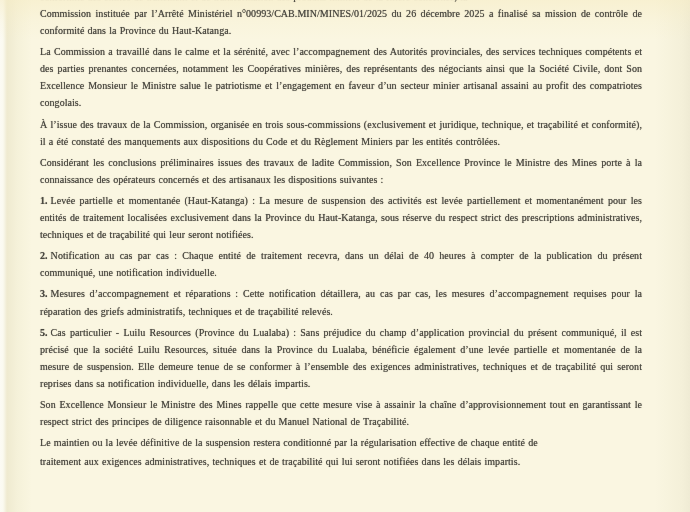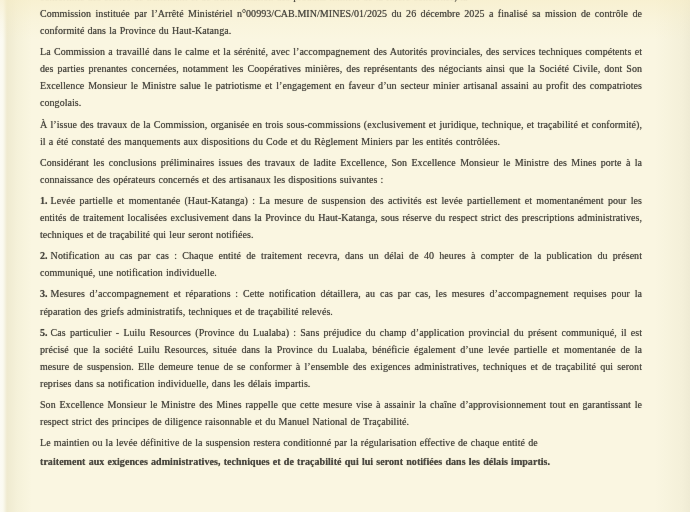--- a/index.html
+++ b/index.html
@@ -22,39 +22,39 @@
     text-align:justify;
     letter-spacing:.05px;
     word-spacing:.6px;
     text-shadow:0 0 .7px rgba(75,73,65,.85);
   }
   .para{margin:0 0 4px 0;}
   .lead{font-weight:bold;}
   .lead:not(:empty){padding-right:3px;}
   .clip-top{height:5px;overflow:hidden;margin:0;}
   .clip-top .inner{display:block;margin-top:-12px;white-space:nowrap;}
-  .clip-bottom{margin:-2px 0 0 0;white-space:nowrap;overflow:hidden;font-weight:bold;}
+  .clip-bottom{margin:-2px 0 0 0;white-space:nowrap;overflow:hidden;}
 </style>
 </head>
 <body>
 
 <div class="scan">
   <div class="content">
 
     <div class="clip-top">
       <span class="inner">conformité des entités de traitement et de transformation des produits miniers de la filière concernée, la</span>
     </div>
 
     <p class="para"><b class="lead"></b><span>Commission instituée par l’Arrêté Ministériel n°00993/CAB.MIN/MINES/01/2025 du 26 décembre 2025 a finalisé sa mission de contrôle de conformité dans la Province du Haut-Katanga.</span></p>
 
     <p class="para"><b class="lead"></b><span>La Commission a travaillé dans le calme et la sérénité, avec l’accompagnement des Autorités provinciales, des services techniques compétents et des parties prenantes concernées, notamment les Coopératives minières, des représentants des négociants ainsi que la Société Civile, dont Son Excellence Monsieur le Ministre salue le patriotisme et l’engagement en faveur d’un secteur minier artisanal assaini au profit des compatriotes congolais.</span></p>
 
     <p class="para"><b class="lead"></b><span>À l’issue des travaux de la Commission, organisée en trois sous-commissions (exclusivement et juridique, technique, et traçabilité et conformité), il a été constaté des manquements aux dispositions du Code et du Règlement Miniers par les entités contrôlées.</span></p>
 
-    <p class="para"><b class="lead"></b><span>Considérant les conclusions préliminaires issues des travaux de ladite Excellence, Son Excellence Monsieur le Ministre des Mines porte à la connaissance des opérateurs concernés et des artisanaux les dispositions suivantes :</span></p>
+    <p class="para"><b class="lead"></b><span>Considérant les conclusions préliminaires issues des travaux de ladite Commission, Son Excellence Province le Ministre des Mines porte à la connaissance des opérateurs concernés et des artisanaux les dispositions suivantes :</span></p>
 
     <p class="para"><b class="lead">1.</b><span>Levée partielle et momentanée (Haut-Katanga) : La mesure de suspension des activités est levée partiellement et momentanément pour les entités de traitement localisées exclusivement dans la Province du Haut-Katanga, sous réserve du respect strict des prescriptions administratives, techniques et de traçabilité qui leur seront notifiées.</span></p>
 
     <p class="para"><b class="lead">2.</b><span>Notification au cas par cas : Chaque entité de traitement recevra, dans un délai de 40 heures à compter de la publication du présent communiqué, une notification individuelle.</span></p>
 
     <p class="para"><b class="lead">3.</b><span>Mesures d’accompagnement et réparations : Cette notification détaillera, au cas par cas, les mesures d’accompagnement requises pour la réparation des griefs administratifs, techniques et de traçabilité relevés.</span></p>
 
 
     <p class="para"><b class="lead">5.</b><span>Cas particulier - Luilu Resources (Province du Lualaba) : Sans préjudice du champ d’application provincial du présent communiqué, il est précisé que la société Luilu Resources, située dans la Province du Lualaba, bénéficie également d’une levée partielle et momentanée de la mesure de suspension. Elle demeure tenue de se conformer à l’ensemble des exigences administratives, techniques et de traçabilité qui seront reprises dans sa notification individuelle, dans les délais impartis.</span></p>
 

